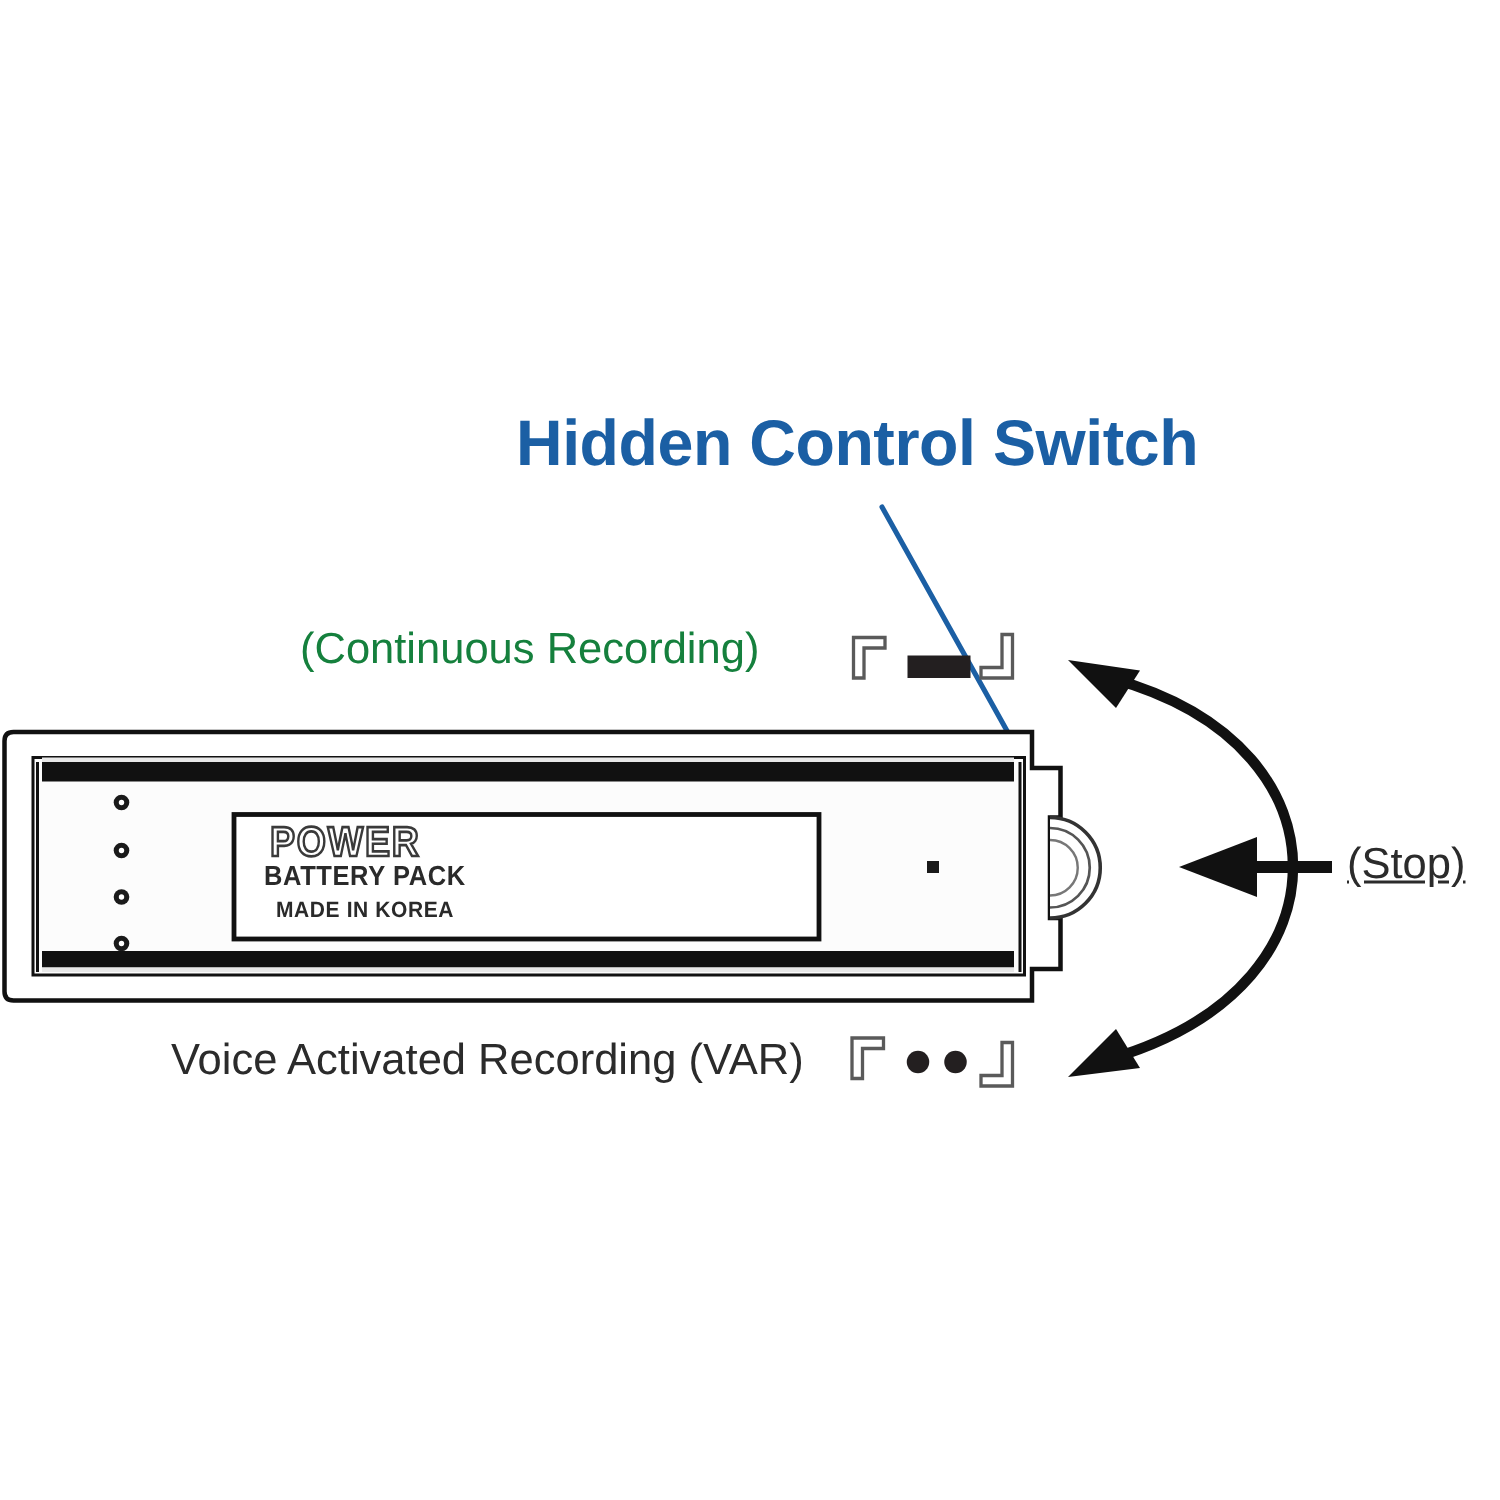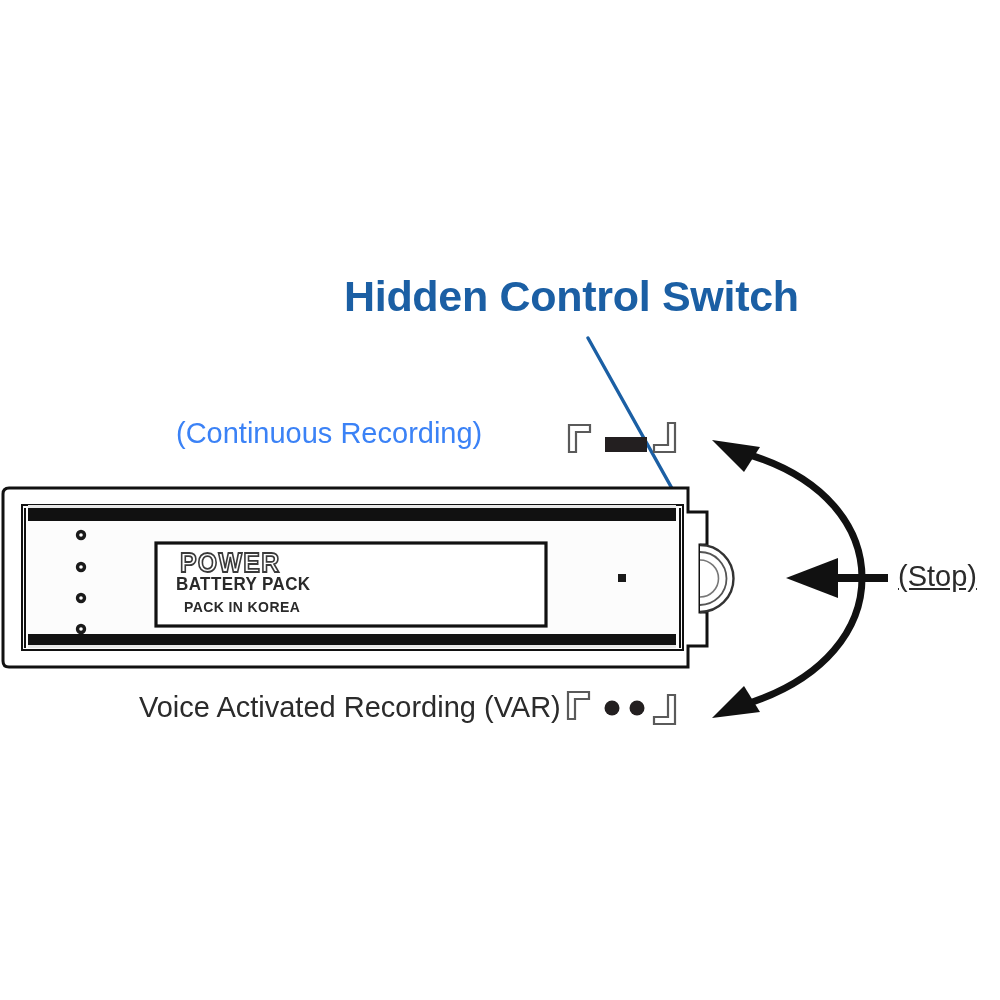--- a/index.html
+++ b/index.html
@@ -34,33 +34,32 @@
   }
   #callout-title {
     left: 344px;
     top: 272px;
     font-size: 43px;
     font-weight: 600;
     letter-spacing: -0.3px;
     color: #1b5fa4;
   }
   #cont-label {
-    left: 176px;
+    left: 200px;
     top: 417px;
     font-size: 29px;
     letter-spacing: 0px;
-    color: #3b82f6;
+    color: #15803d;
   }
   #var-label {
     left: 114px;
     top: 691px;
     font-size: 29px;
     letter-spacing: 0px;
     color: #2b2b2b;
-    margin-left: 25px;
   }
   #stop-label {
     left: 898px;
     top: 560px;
     font-size: 29px;
     color: #2b2b2b;
     text-decoration: underline;
   }
   .devtxt {
     position: absolute;
@@ -207,15 +206,15 @@
   <div class="txt" id="cont-label">(Continuous Recording)</div>
 
   <div class="txt" id="var-label">Voice Activated Recording (VAR)</div>
 
   <div class="txt" id="stop-label">(Stop)</div>
 
   <div class="devtxt" id="dev-power">POWER</div>
 
   <div class="devtxt" id="dev-battery">BATTERY PACK</div>
 
-  <div class="devtxt" id="dev-korea">PACK IN KOREA</div>
+  <div class="devtxt" id="dev-korea">MADE IN KOREA</div>
 
 </div>
 
 </body></html>

